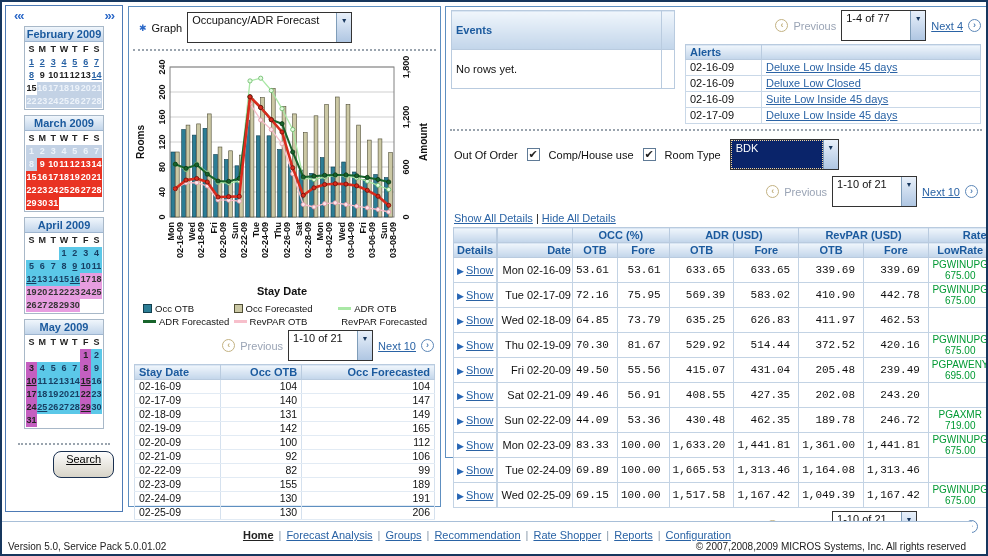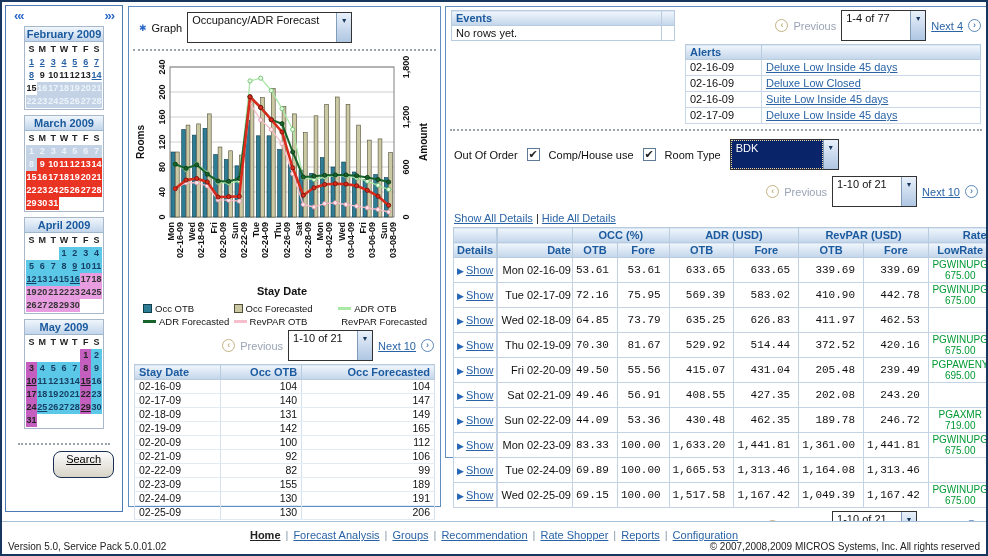--- a/index.html
+++ b/index.html
@@ -57,21 +57,21 @@
   .mid-pag { padding: 3px 6px; }
   #mid-table { width: calc(100% - 10px); margin: 0 5px; border-collapse: collapse; font-size: 10.5px; }
   #mid-table th { text-align: right; padding: 1px 4px; border: 1px solid #B9CBDF; font-size: 11px; }
   #mid-table th:first-child { text-align: left; }
   #mid-table td { padding: 0 4px; line-height: 13px; border-left: 1px solid #D5E1EE; border-right: 1px solid #D5E1EE; border-bottom: 1px solid #E2EBF4; text-align: right; }
   #mid-table td:first-child { text-align: left; }
   
   #right-panel { position: absolute; left: 443px; top: 4px; width: 542px; height: 452px; border: 1px solid #5E8FC0; background: #fff; }
   #rp-top { display: flex; align-items: flex-start; gap: 10px; padding: 3px 5px 2px 5px; }
   #events-table { width: 224px; border-collapse: collapse; }
-  #events-table th, #events-table td { border: 1px solid #B9CBDF; padding: 1px 4px; text-align: left; font-size: 11px; }
+  #events-table th, #events-table td { border: 1px solid #B9CBDF; padding: 13px 4px; text-align: left; font-size: 11px; }
   #events-table .narrow { width: 13px; }
   #alerts-block { flex: 1; }
   #alerts-table { width: 296px; border-collapse: collapse; margin-top: 3px; }
   #alerts-table th { border: 1px solid #B9CBDF; padding: 1px 4px; text-align: left; font-size: 11px; }
   #alerts-table td { border: 1px solid #C9D8E8; padding: 0 4px; line-height: 15px; }
   #alerts-table td.adate { width: 72px; }
   #rp-sep { margin: 3px 4px; }
   #filters { display: flex; align-items: center; gap: 9px; padding: 5px 8px 3px 8px; }
   #rp-pag-top, #rp-pag-bottom { padding: 3px 8px; }
   #detail-links { padding: 2px 8px 3px 8px; }
@@ -81,21 +81,21 @@
   #rt-table .num { text-align: right; padding-right: 8px; font-family: Liberation Mono, monospace; }
   #rt-table .datec { text-align: right; padding-right: 1px; white-space: nowrap; }
   #rt-table th.datec { text-align: right; }
   #rt-table .barc { padding: 0; background: linear-gradient(#2FCB2F,#2FCB2F) center / 3px 86% no-repeat; }
   #rt-table th.barc { background: linear-gradient(#F0F6FC, #C2D5EA); }
   .ratec { text-align: center; font-size: 10px; line-height: 11px; white-space: nowrap; }
   .rate-low { color: #009933; }
   .rate-high { color: #EE0000; }
   .show-arrow { color: #2464B4; font-size: 9px; margin-right: 2px; }
   
-  #footer { position: absolute; left: 0; right: 0; bottom: 0; height: 33px; border-top: 1px solid #A8BFD8; background: #fff; }
+  #footer { position: absolute; left: 0; right: 14px; bottom: 0; height: 33px; border-top: 1px solid #A8BFD8; background: #fff; }
   #footer-nav { text-align: center; padding-top: 7px; font-size: 11px; }
   #footer-nav .sep { color: #8899AA; margin: 0 5px; }
   #footer-nav a.active { color: #222; font-weight: bold; }
   #footer-version { position: absolute; left: 6px; bottom: 2px; font-size: 10px; color: #222; }
   #footer-copy { position: absolute; right: 6px; bottom: 2px; font-size: 10px; color: #222; }
 </style>
 </head>
 <body>
 
 <div id="sidebar">

